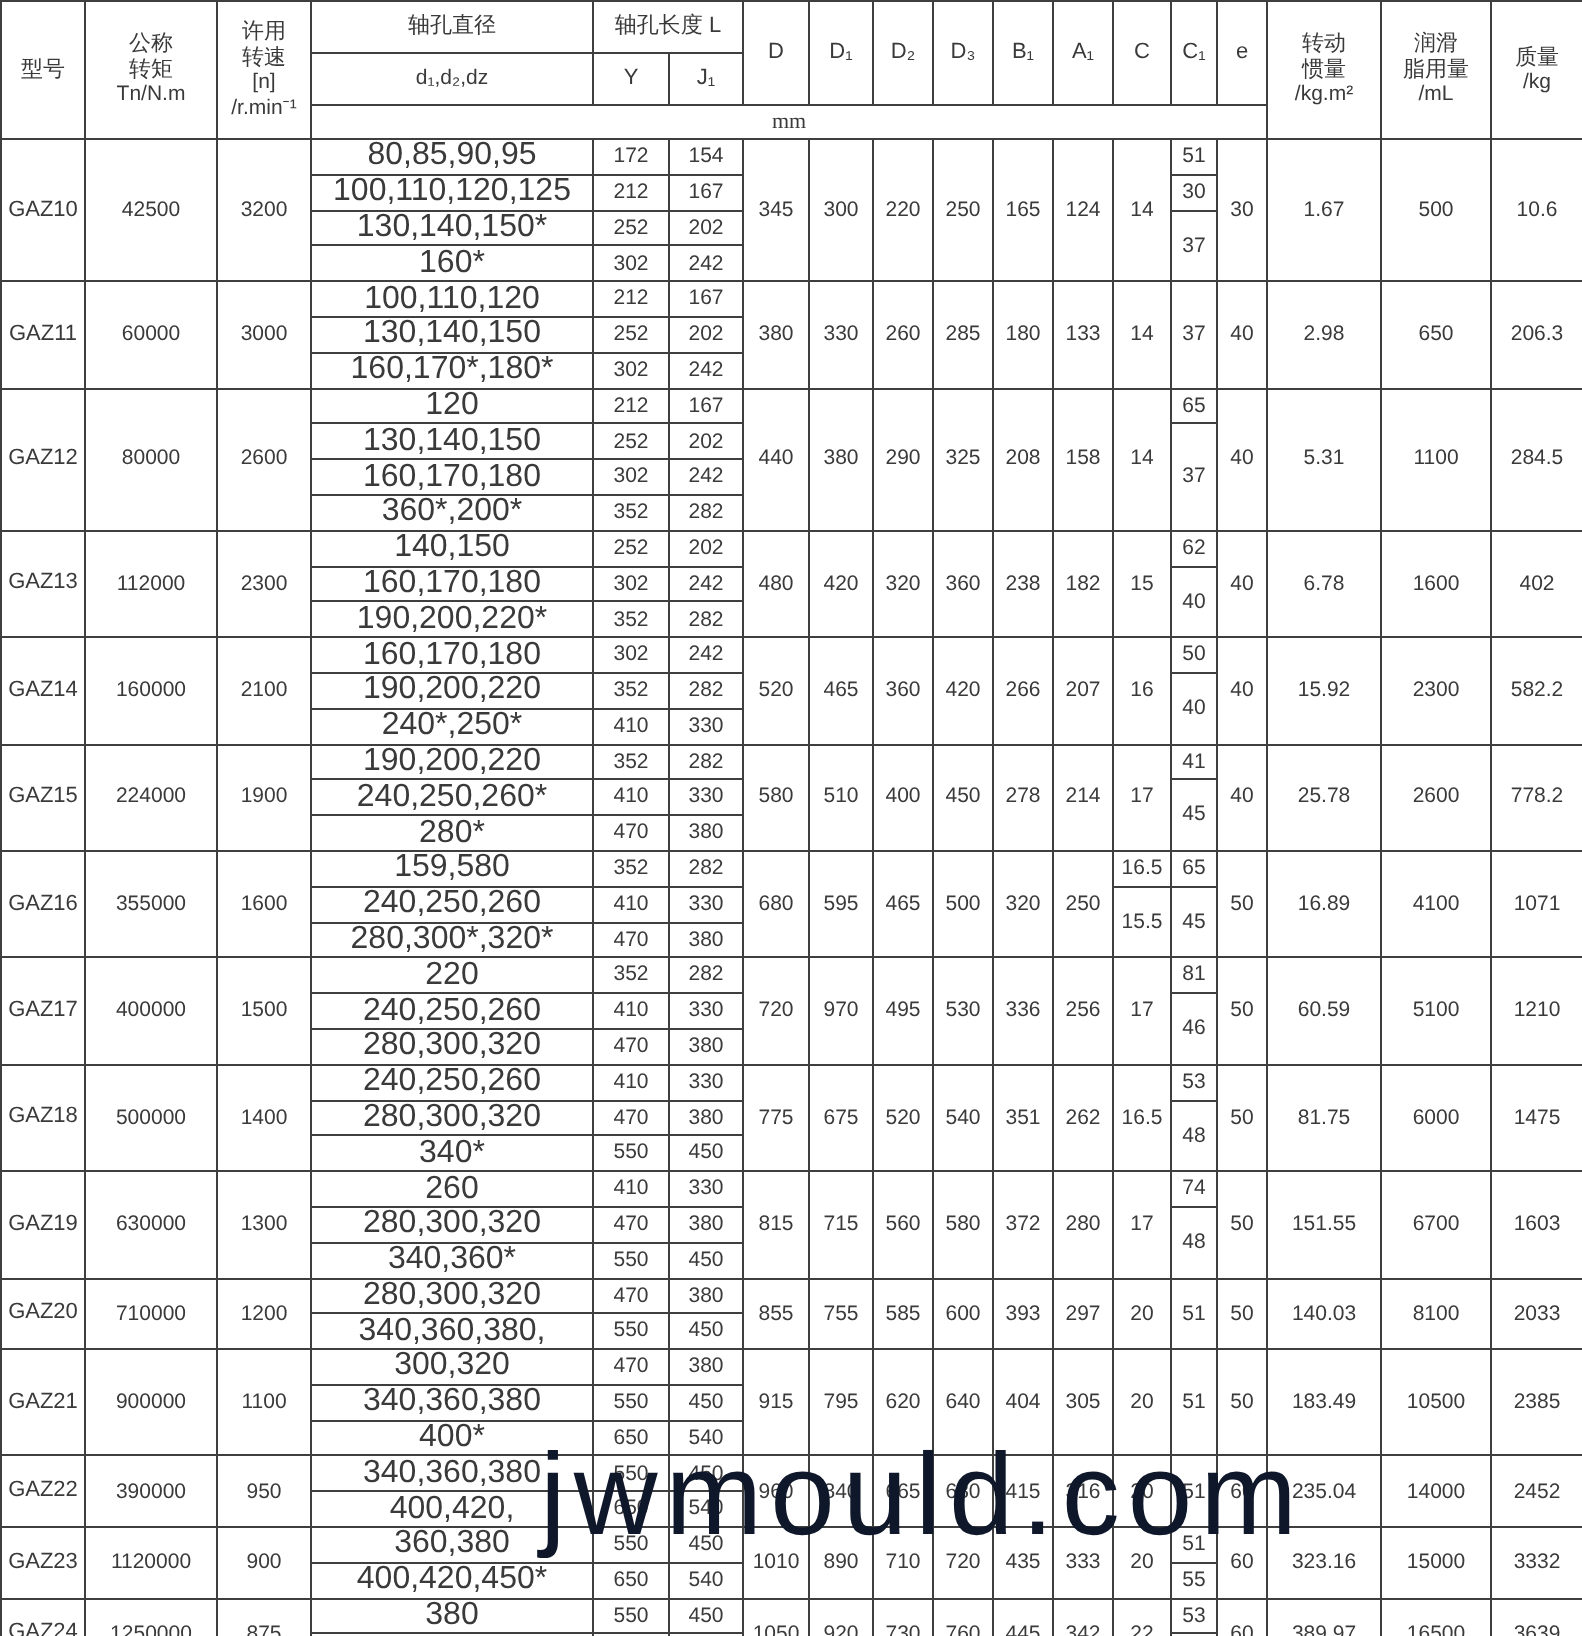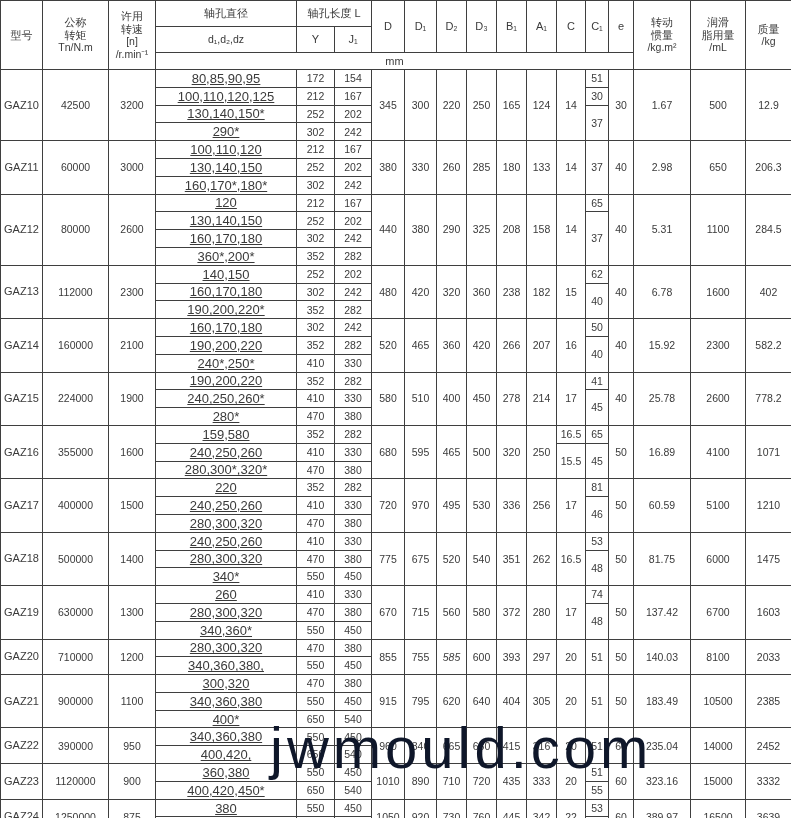--- a/index.html
+++ b/index.html
@@ -9,26 +9,26 @@
   }
   .wrap{position:absolute;left:0;top:0;width:791px;height:818px;overflow:hidden;}
   table{border-collapse:collapse;table-layout:fixed;width:791px;}
   th,td{
     border:1px solid #3f3f3f;text-align:center;vertical-align:middle;
     padding:0;font-weight:normal;overflow:hidden;white-space:nowrap;
   }
   thead th{font-size:11px;line-height:12.5px;}
   thead .h1{height:26px;}
   thead .h2{height:26px;}
-  thead .h3{height:17px;}
+  thead .h3{height:17px;font-family:Liberation Serif, serif;}
   thead .sub{font-size:10.5px;}
   tbody td{font-size:10.5px;height:16.8px;line-height:1;}
   tbody td.model{font-size:11px;}
-  tbody td.dia{font-size:13px;padding:0 2px;text-decoration:underline;}
-  td.em{font-style:italic;}
+  tbody td.dia{font-size:16px;padding:0 2px;}
+  td.em{}
   .watermark{
     position:absolute;left:270px;top:714px;z-index:5;
     font-size:58px;font-weight:400;letter-spacing:4px;color:#0f172a;
     font-family:"Liberation Sans",sans-serif;pointer-events:none;
   }
 </style>
 </head>
 <body>
 
 <div class="wrap">
@@ -114,36 +114,36 @@
           <td rowspan="4">300</td>
           <td rowspan="4">220</td>
           <td rowspan="4">250</td>
           <td rowspan="4">165</td>
           <td rowspan="4">124</td>
           <td rowspan="4">14</td>
           <td>51</td>
           <td rowspan="4">30</td>
           <td rowspan="4">1.67</td>
           <td rowspan="4">500</td>
-          <td rowspan="4">12.9</td>
+          <td rowspan="4">10.6</td>
         </tr>
         <tr>
           <td class="dia">100,110,120,125</td>
           <td>212</td>
           <td>167</td>
           <td>30</td>
         </tr>
         <tr>
           <td class="dia">130,140,150*</td>
           <td>252</td>
           <td>202</td>
           <td rowspan="2">37</td>
         </tr>
         <tr>
-          <td class="dia">290*</td>
+          <td class="dia">160*</td>
           <td>302</td>
           <td>242</td>
         </tr>
         <tr>
           <td rowspan="3" class="model">GAZ11</td>
           <td rowspan="3">60000</td>
           <td rowspan="3">3000</td>
           <td class="dia">100,110,120</td>
           <td>212</td>
           <td>167</td>
@@ -393,30 +393,30 @@
           <td>550</td>
           <td>450</td>
         </tr>
         <tr>
           <td rowspan="3" class="model">GAZ19</td>
           <td rowspan="3">630000</td>
           <td rowspan="3">1300</td>
           <td class="dia">260</td>
           <td>410</td>
           <td>330</td>
-          <td rowspan="3">670</td>
+          <td rowspan="3">815</td>
           <td rowspan="3">715</td>
           <td rowspan="3">560</td>
           <td rowspan="3">580</td>
           <td rowspan="3">372</td>
           <td rowspan="3">280</td>
           <td rowspan="3">17</td>
           <td>74</td>
           <td rowspan="3">50</td>
-          <td rowspan="3">137.42</td>
+          <td rowspan="3">151.55</td>
           <td rowspan="3">6700</td>
           <td rowspan="3">1603</td>
         </tr>
         <tr>
           <td class="dia">280,300,320</td>
           <td>470</td>
           <td>380</td>
           <td rowspan="2">48</td>
         </tr>
         <tr>

